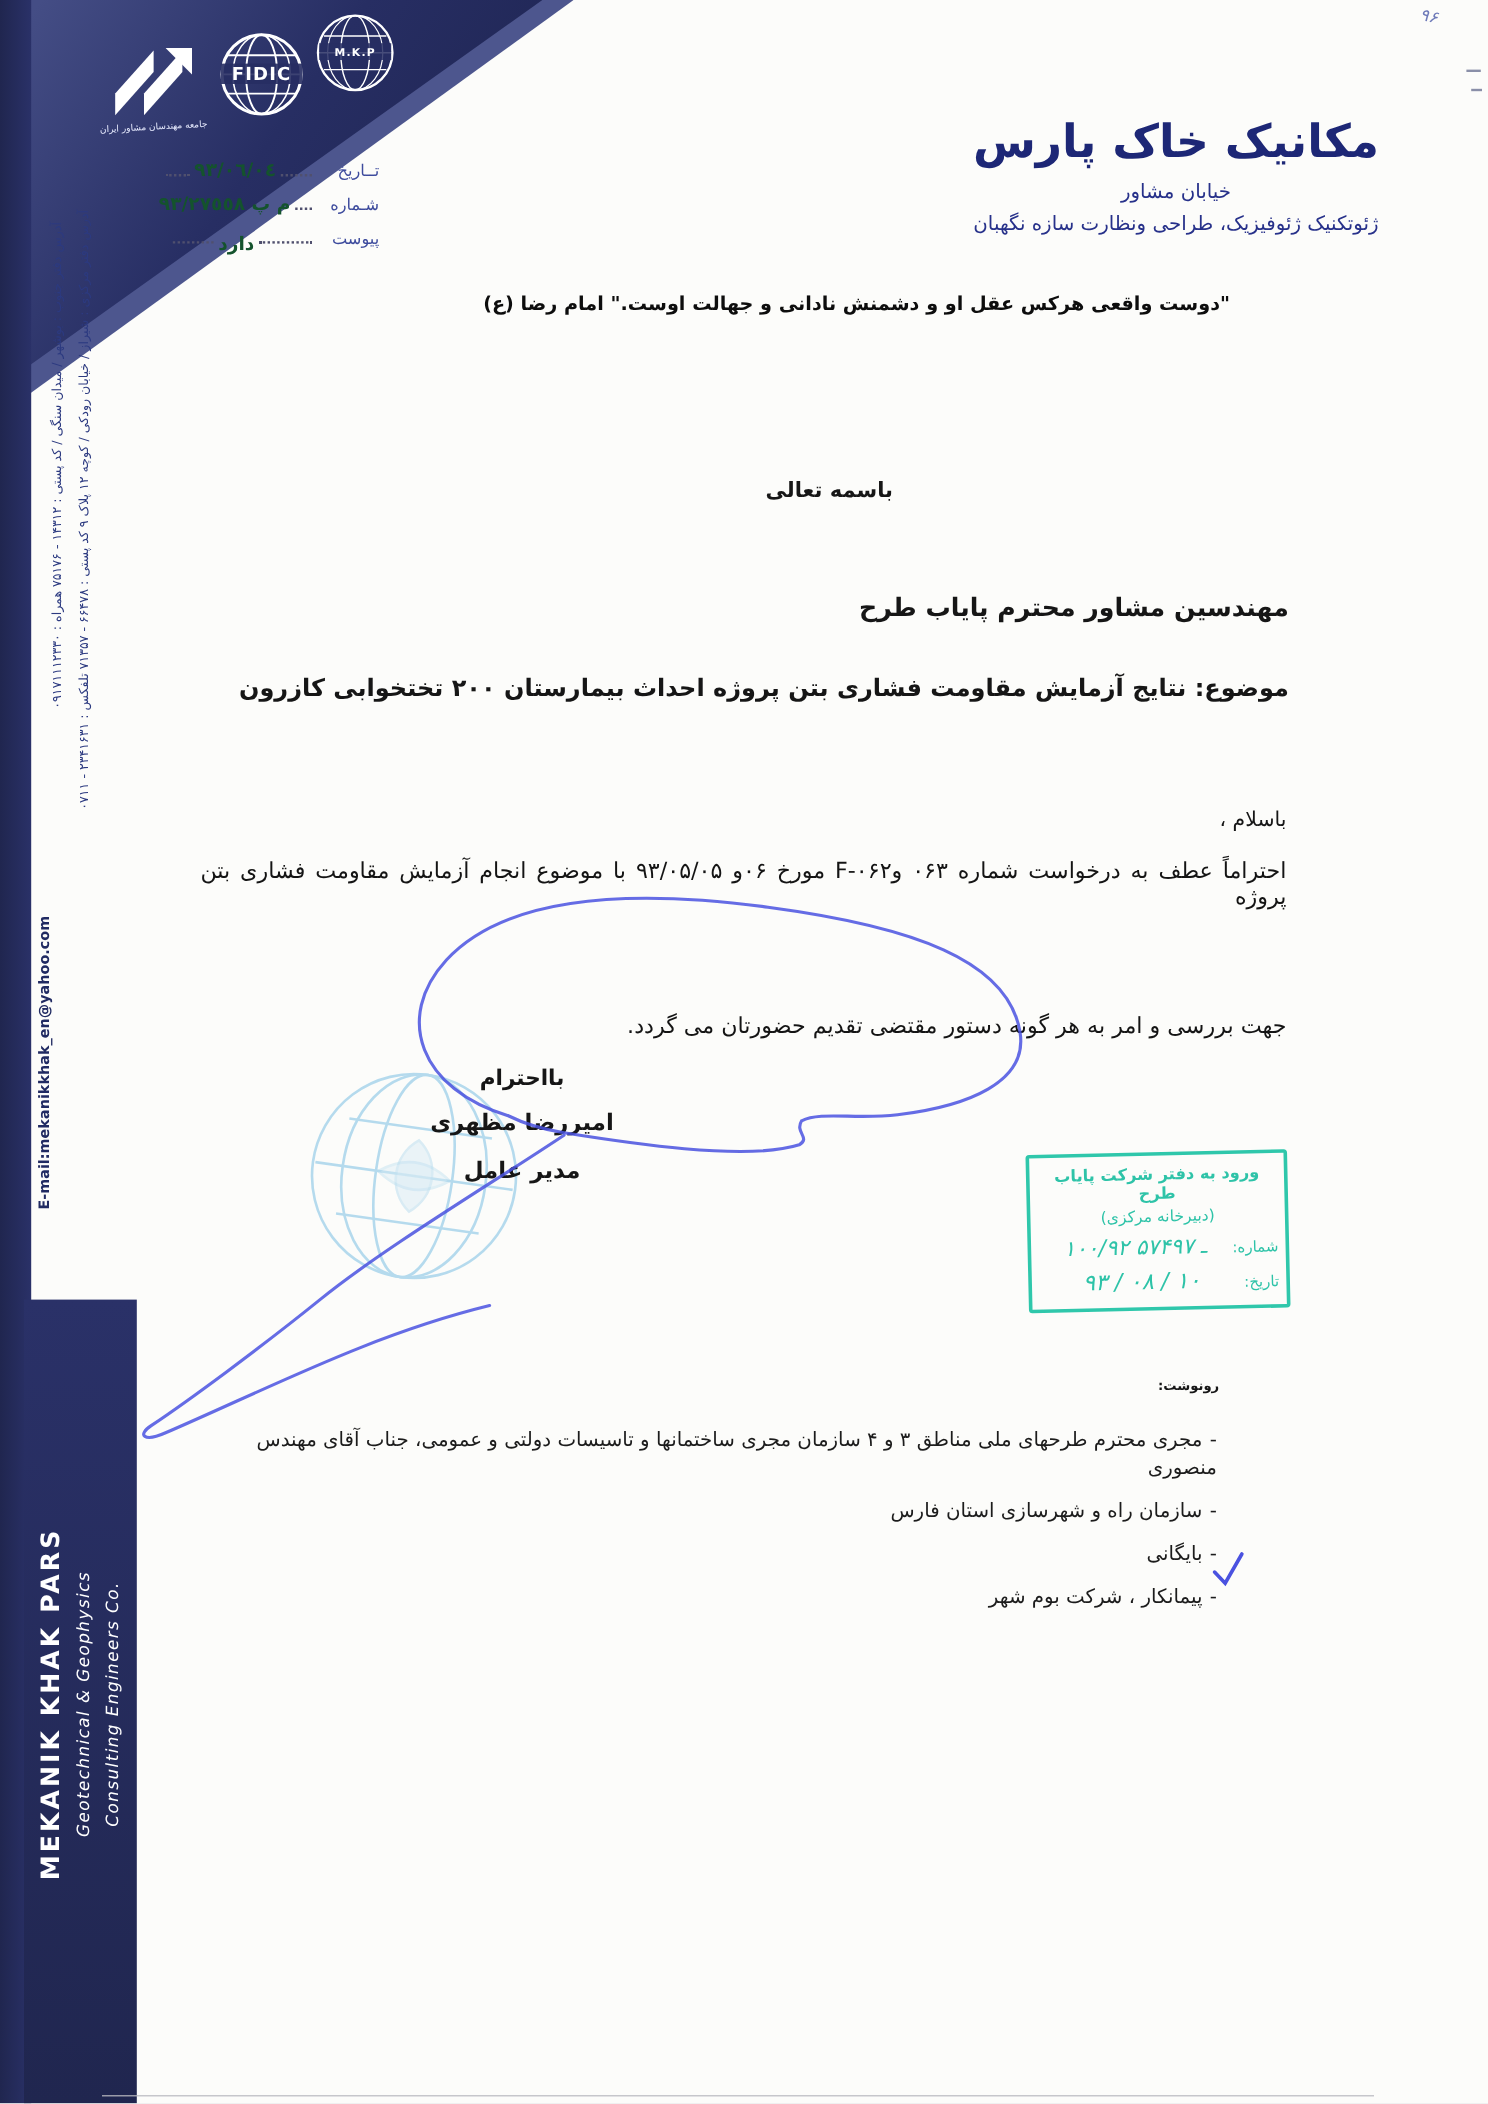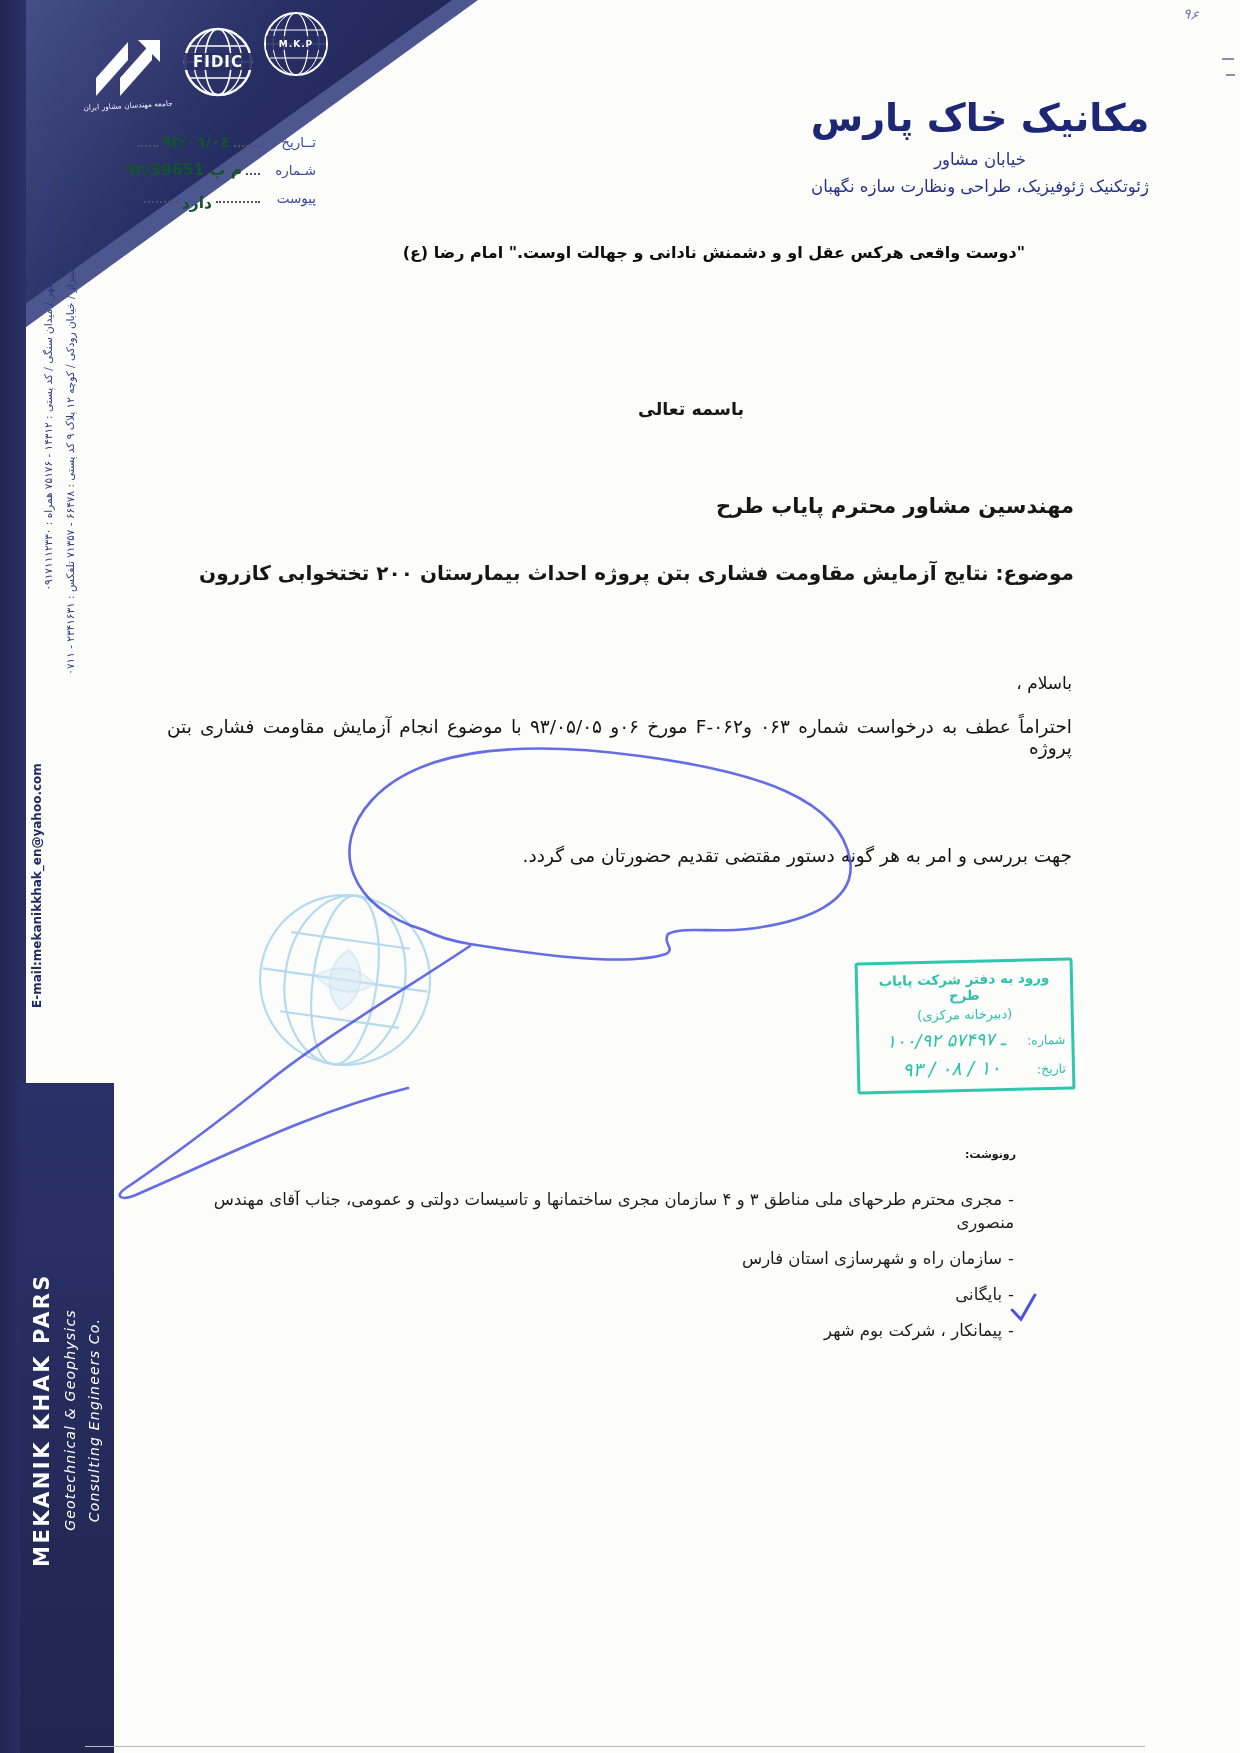--- a/index.html
+++ b/index.html
@@ -140,21 +140,21 @@
     <div class="company-name">مکانیک خاک پارس</div>
     <div class="company-sub1">خیابان مشاور</div>
     <div class="company-sub2">ژئوتکنیک ژئوفیزیک، طراحی ونظارت سازه نگهبان</div>
   </div>
 
   <div class="abs refblock">
     <div class="ref-row">
       <span class="ref-label">تــاریخ</span><span class="leader lw1"></span><span class="ref-value">٩٣/٠٦/٠٤</span><span class="leader lw2"></span>
     </div>
     <div class="ref-row">
-      <span class="ref-label">شـماره</span><span class="leader lw3"></span><span class="ref-value">م پ ٩٣/39651</span>
+      <span class="ref-label">شـماره</span><span class="leader lw3"></span><span class="ref-value">م پ ٩٣/٢٧٥٥٨</span>
     </div>
     <div class="ref-row">
       <span class="ref-label">پیوست</span><span class="leader lw4"></span><span class="ref-value attach-val">دارد</span><span class="leader lw5"></span>
     </div>
   </div>
 
   <div class="abs quote">"دوست واقعی هرکس عقل او و دشمنش نادانی و جهالت اوست." امام رضا (ع)</div>
   <div class="abs besmele">باسمه تعالی</div>
   <div class="abs addressee">مهندسین مشاور محترم  پایاب طرح</div>
   <div class="abs subject">موضوع: نتایج آزمایش مقاومت فشاری بتن پروژه احداث  بیمارستان ۲۰۰ تختخوابی کازرون</div>
@@ -169,20 +169,25 @@
       <ellipse cx="95" cy="100" rx="32" ry="85"></ellipse>
       <ellipse cx="95" cy="100" rx="60" ry="85"></ellipse>
       <line x1="35" y1="60" x2="155" y2="60"></line>
       <line x1="12" y1="100" x2="178" y2="100"></line>
       <line x1="35" y1="140" x2="155" y2="140"></line>
       <path d="M95 70 C115 85 115 115 95 130 C75 115 75 85 95 70 Z" fill="#b9dcef" opacity="0.5"></path>
       <path d="M65 100 C85 85 105 85 125 100 C105 115 85 115 65 100 Z" fill="#b9dcef" opacity="0.4"></path>
     </g>
   </svg>
 
+  <div class="abs sigblock">
+    <div class="sig-respect">بااحترام</div>
+    <div class="sig-name">امیررضا مظهری</div>
+    <div class="sig-title">مدیر عامل</div>
+  </div>
 
   <svg class="abs pen" width="1240" height="1753" viewBox="0 0 1240 1753">
     <g stroke="#4a52e0" stroke-width="2.6" fill="none" opacity="0.85" stroke-linecap="round">
       <path d="M424 930 C350 908 328 848 372 800 C420 748 520 740 640 756 C760 772 840 800 850 860 C857 902 806 922 748 929 C712 933 684 926 668 934 C662 944 676 948 666 954 C622 968 520 952 470 944 C452 941 436 936 424 930"></path>
       <path d="M470 946 C410 986 320 1040 268 1082 C216 1124 156 1168 126 1188 C114 1196 120 1202 138 1194 C226 1156 310 1112 408 1088"></path>
     </g>
   </svg>
 
   <div class="abs stamp">
     <div class="stamp-l1">ورود به دفتر شرکت پایاب طرح</div>

